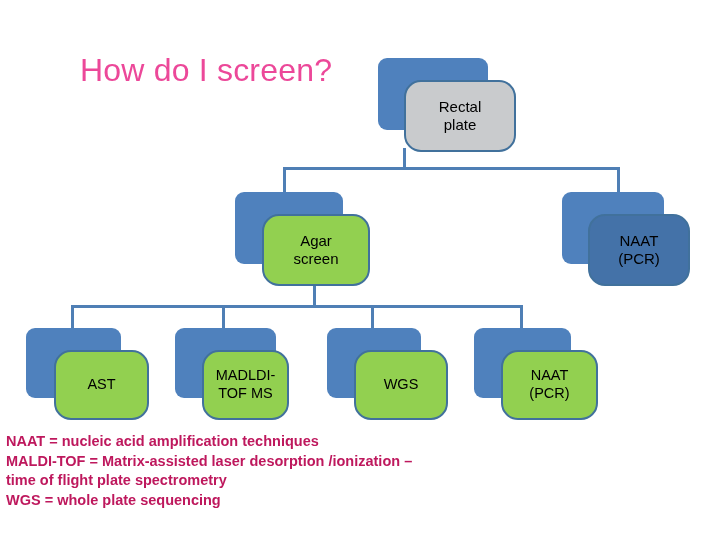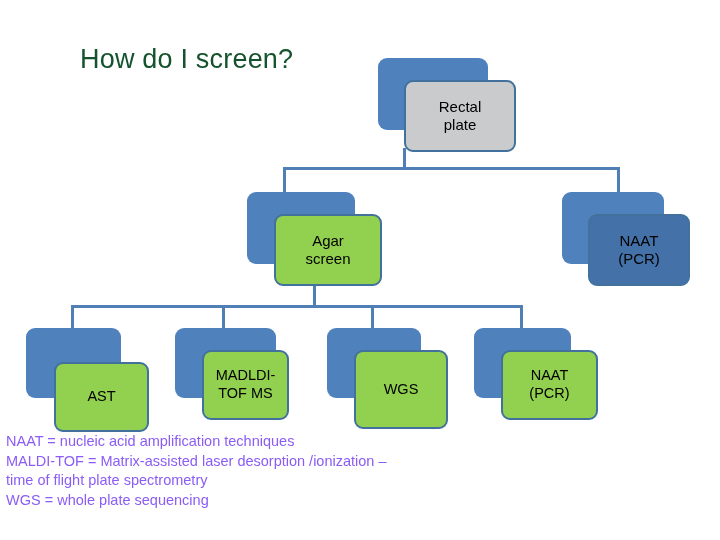--- a/index.html
+++ b/index.html
@@ -17,23 +17,23 @@
     position: relative;
     width: 720px;
     height: 540px;
     background: #ffffff;
   }
 
   
   .title {
     position: absolute;
     left: 80px;
-    top: 44px;
-    font-size: 27px;
-    color: #14532d;
+    top: 52px;
+    font-size: 32px;
+    color: #ec4899;
     letter-spacing: 0.2px;
     white-space: nowrap;
   }
 
   
   .conn {
     position: absolute;
     background: #4f7fb5;
   }
   .conn-v { width: 3px; }
@@ -45,43 +45,44 @@
   }
   .node .back {
     position: absolute;
     left: 0;
     top: 0;
     border-radius: 9px;
     background: #4f81bd;
   }
   .node .front {
     position: absolute;
-    border-radius: 9px;
+    border-radius: 17px;
     border: 2px solid #41719c;
     box-sizing: border-box;
     display: flex;
     align-items: center;
     justify-content: center;
     text-align: center;
     color: #000000;
     line-height: 1.22;
   }
   .node .front.green  { background: #92d050; }
   .node .front.gray   { background: #c9cbcd; }
   .node .front.blue   { background: #4472a8; }
 
   
   .legend {
     position: absolute;
     left: 6px;
     top: 432px;
     font-size: 14.5px;
-    color: #8b5cf6;
+    color: #be185d;
     line-height: 19.5px;
     white-space: nowrap;
+    font-weight: bold;
   }
   .legend div { white-space: nowrap; }
 </style>
 </head>
 <body>
 
 <div id="slide">
 
   <div class="title">How do I screen?</div>
 
@@ -104,21 +105,21 @@
   <div class="node" style="left:378px; top:58px; width:138px; height:94px;">
     <div class="back" style="width:110px; height:72px;"></div>
     <div class="front gray" style="left:26px; top:22px; width:112px; height:72px; font-size:15px;">
       <div>
         <div>Rectal</div>
         <div>plate</div>
       </div>
     </div>
   </div>
 
-  <div class="node" style="left:247px; top:192px; width:135px; height:94px;">
+  <div class="node" style="left:235px; top:192px; width:135px; height:94px;">
     <div class="back" style="width:108px; height:72px;"></div>
     <div class="front green" style="left:27px; top:22px; width:108px; height:72px; font-size:15px;">
       <div>
         <div>Agar</div>
         <div>screen</div>
       </div>
     </div>
   </div>
 
   <div class="node" style="left:562px; top:192px; width:128px; height:94px;">
@@ -126,40 +127,40 @@
     <div class="front blue" style="left:26px; top:22px; width:102px; height:72px; font-size:15px;">
       <div>
         <div>NAAT</div>
         <div>(PCR)</div>
       </div>
     </div>
   </div>
 
   <div class="node" style="left:26px; top:328px; width:123px; height:92px;">
     <div class="back" style="width:95px; height:70px;"></div>
-    <div class="front green" style="left:28px; top:22px; width:95px; height:70px; font-size:14.5px;margin-top:12px;">
+    <div class="front green" style="left:28px; top:22px; width:95px; height:70px; font-size:14.5px;">
       <div>
         <div>AST</div>
       </div>
     </div>
   </div>
 
   <div class="node" style="left:175px; top:328px; width:128px; height:92px;">
     <div class="back" style="width:101px; height:70px;"></div>
     <div class="front green" style="left:27px; top:22px; width:87px; height:70px; font-size:14.5px;">
       <div>
         <div>MADLDI-</div>
         <div>TOF MS</div>
       </div>
     </div>
   </div>
 
   <div class="node" style="left:327px; top:328px; width:121px; height:92px;">
     <div class="back" style="width:94px; height:70px;"></div>
-    <div class="front green" style="left:27px; top:22px; width:94px; height:79px; font-size:14.5px;">
+    <div class="front green" style="left:27px; top:22px; width:94px; height:70px; font-size:14.5px;">
       <div>
         <div>WGS</div>
       </div>
     </div>
   </div>
 
   <div class="node" style="left:474px; top:328px; width:124px; height:92px;">
     <div class="back" style="width:97px; height:70px;"></div>
     <div class="front green" style="left:27px; top:22px; width:97px; height:70px; font-size:14.5px;">
       <div>

